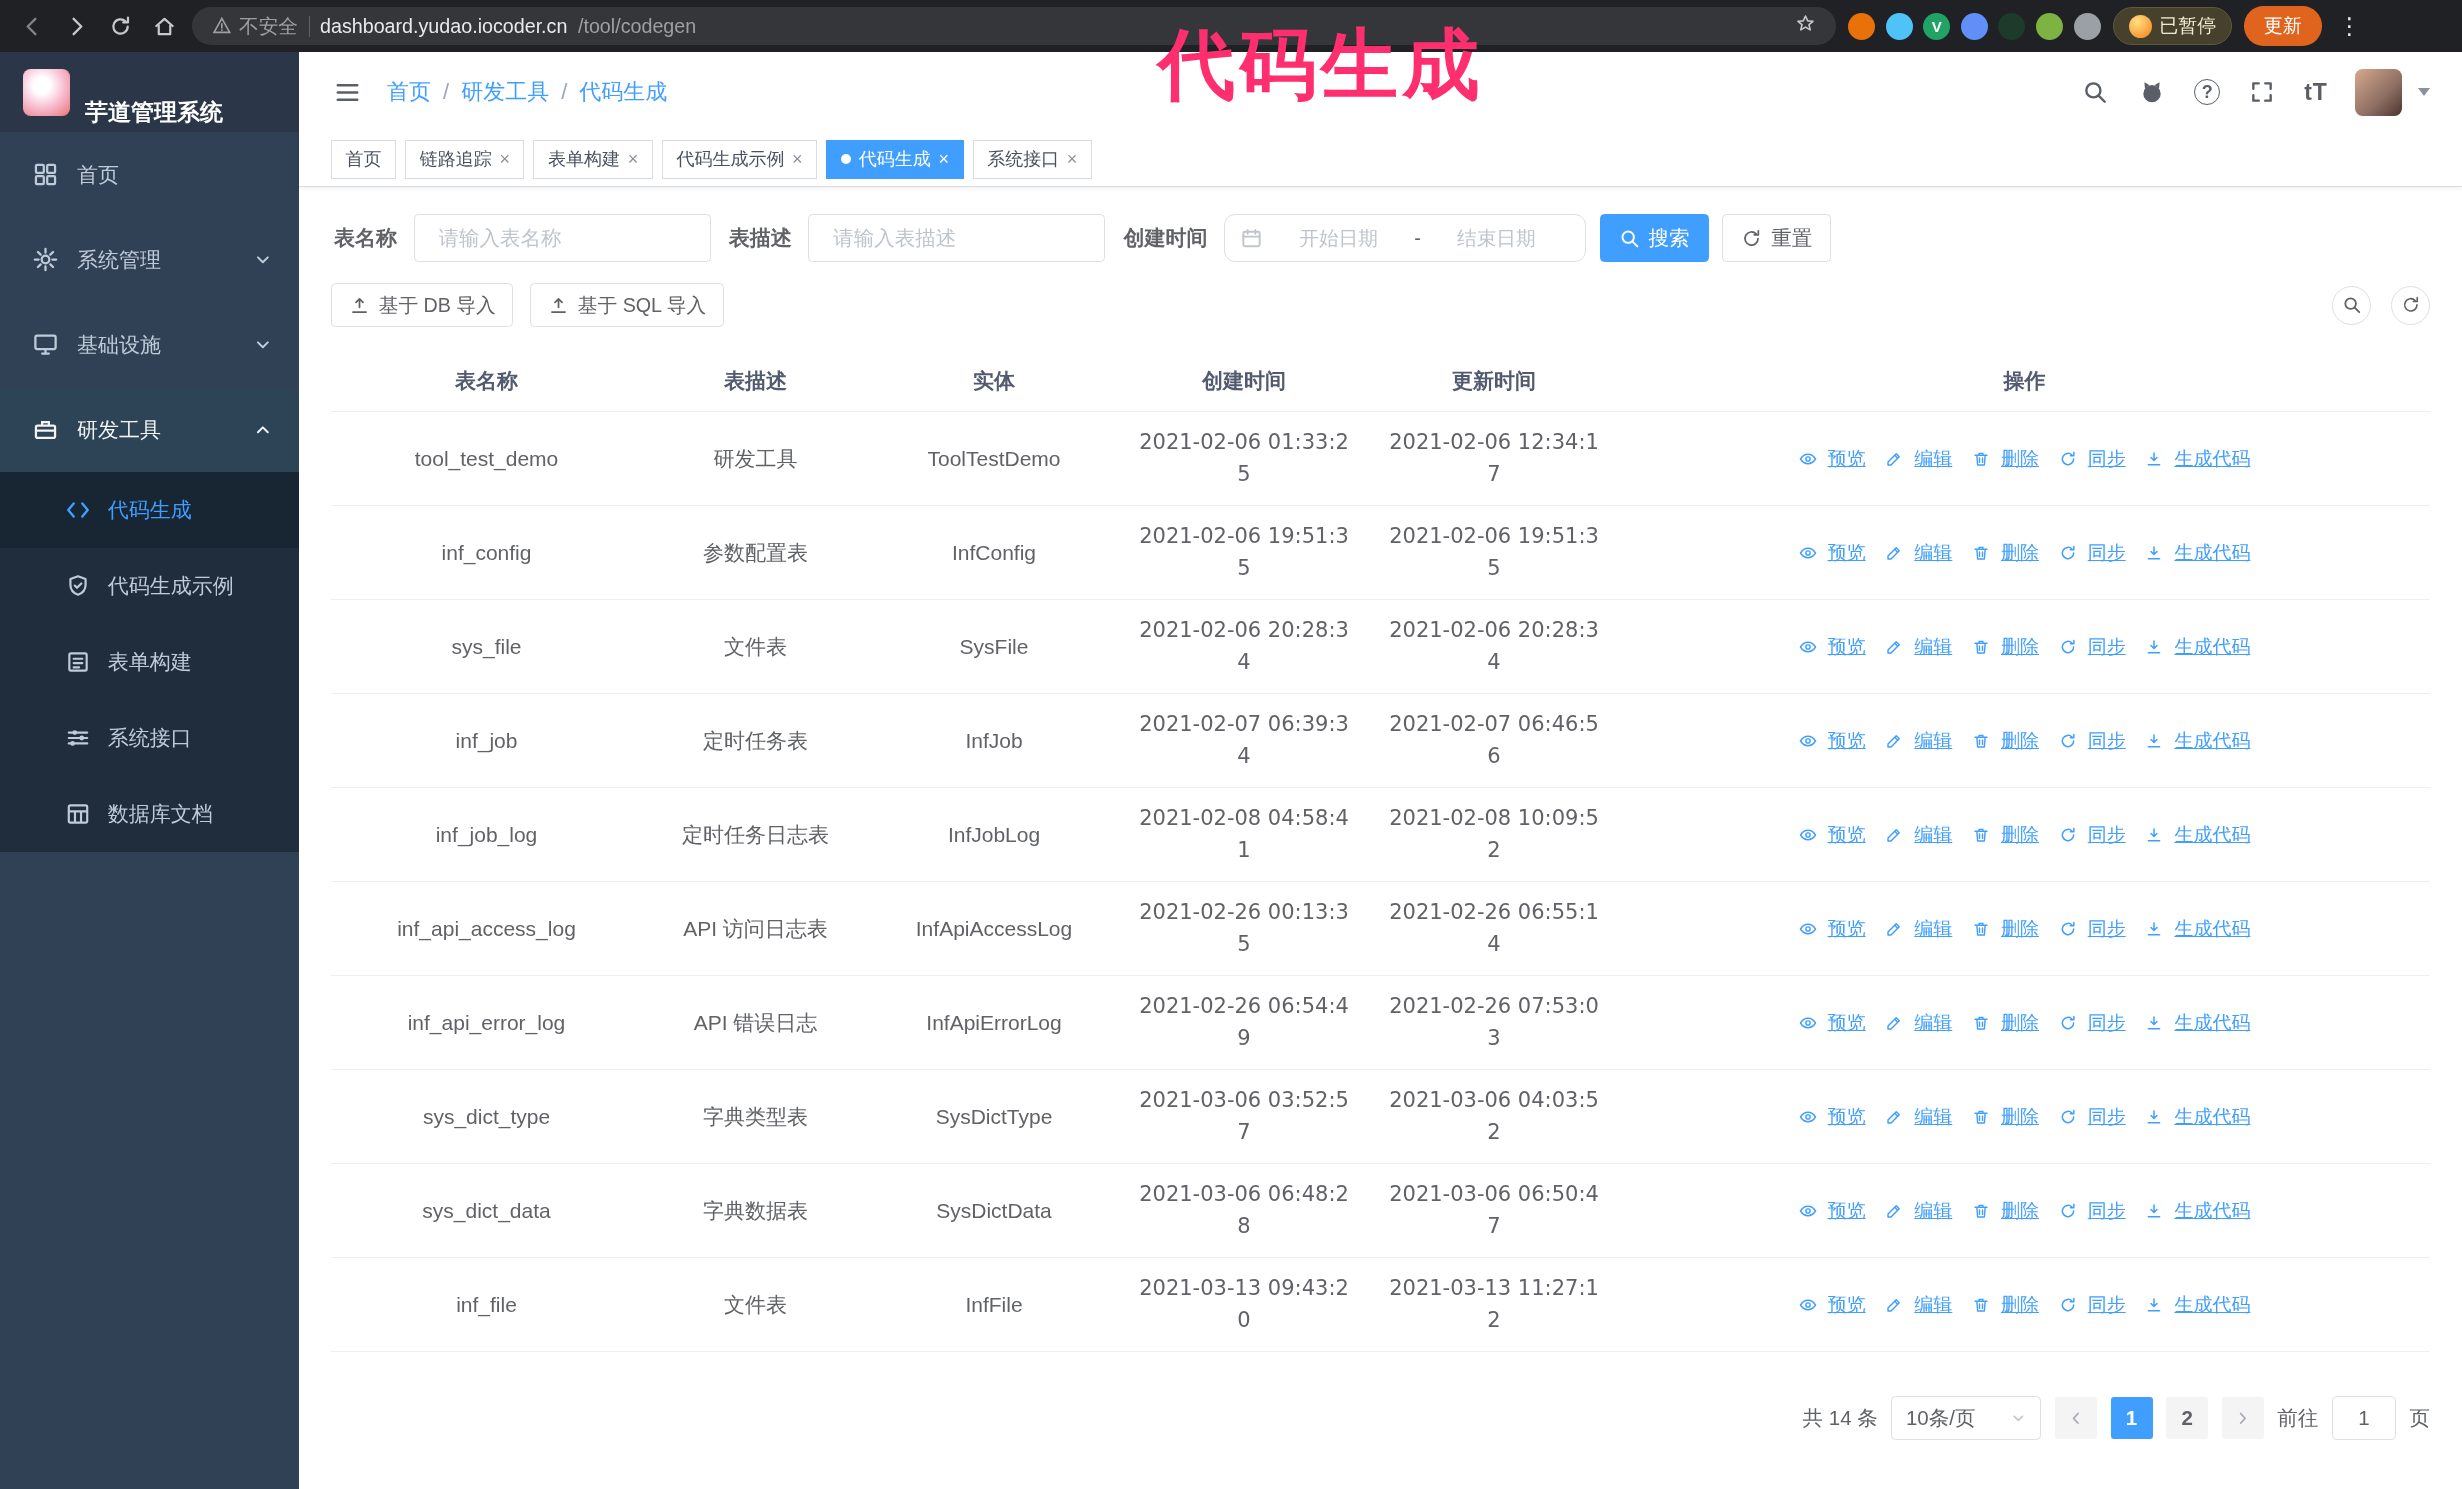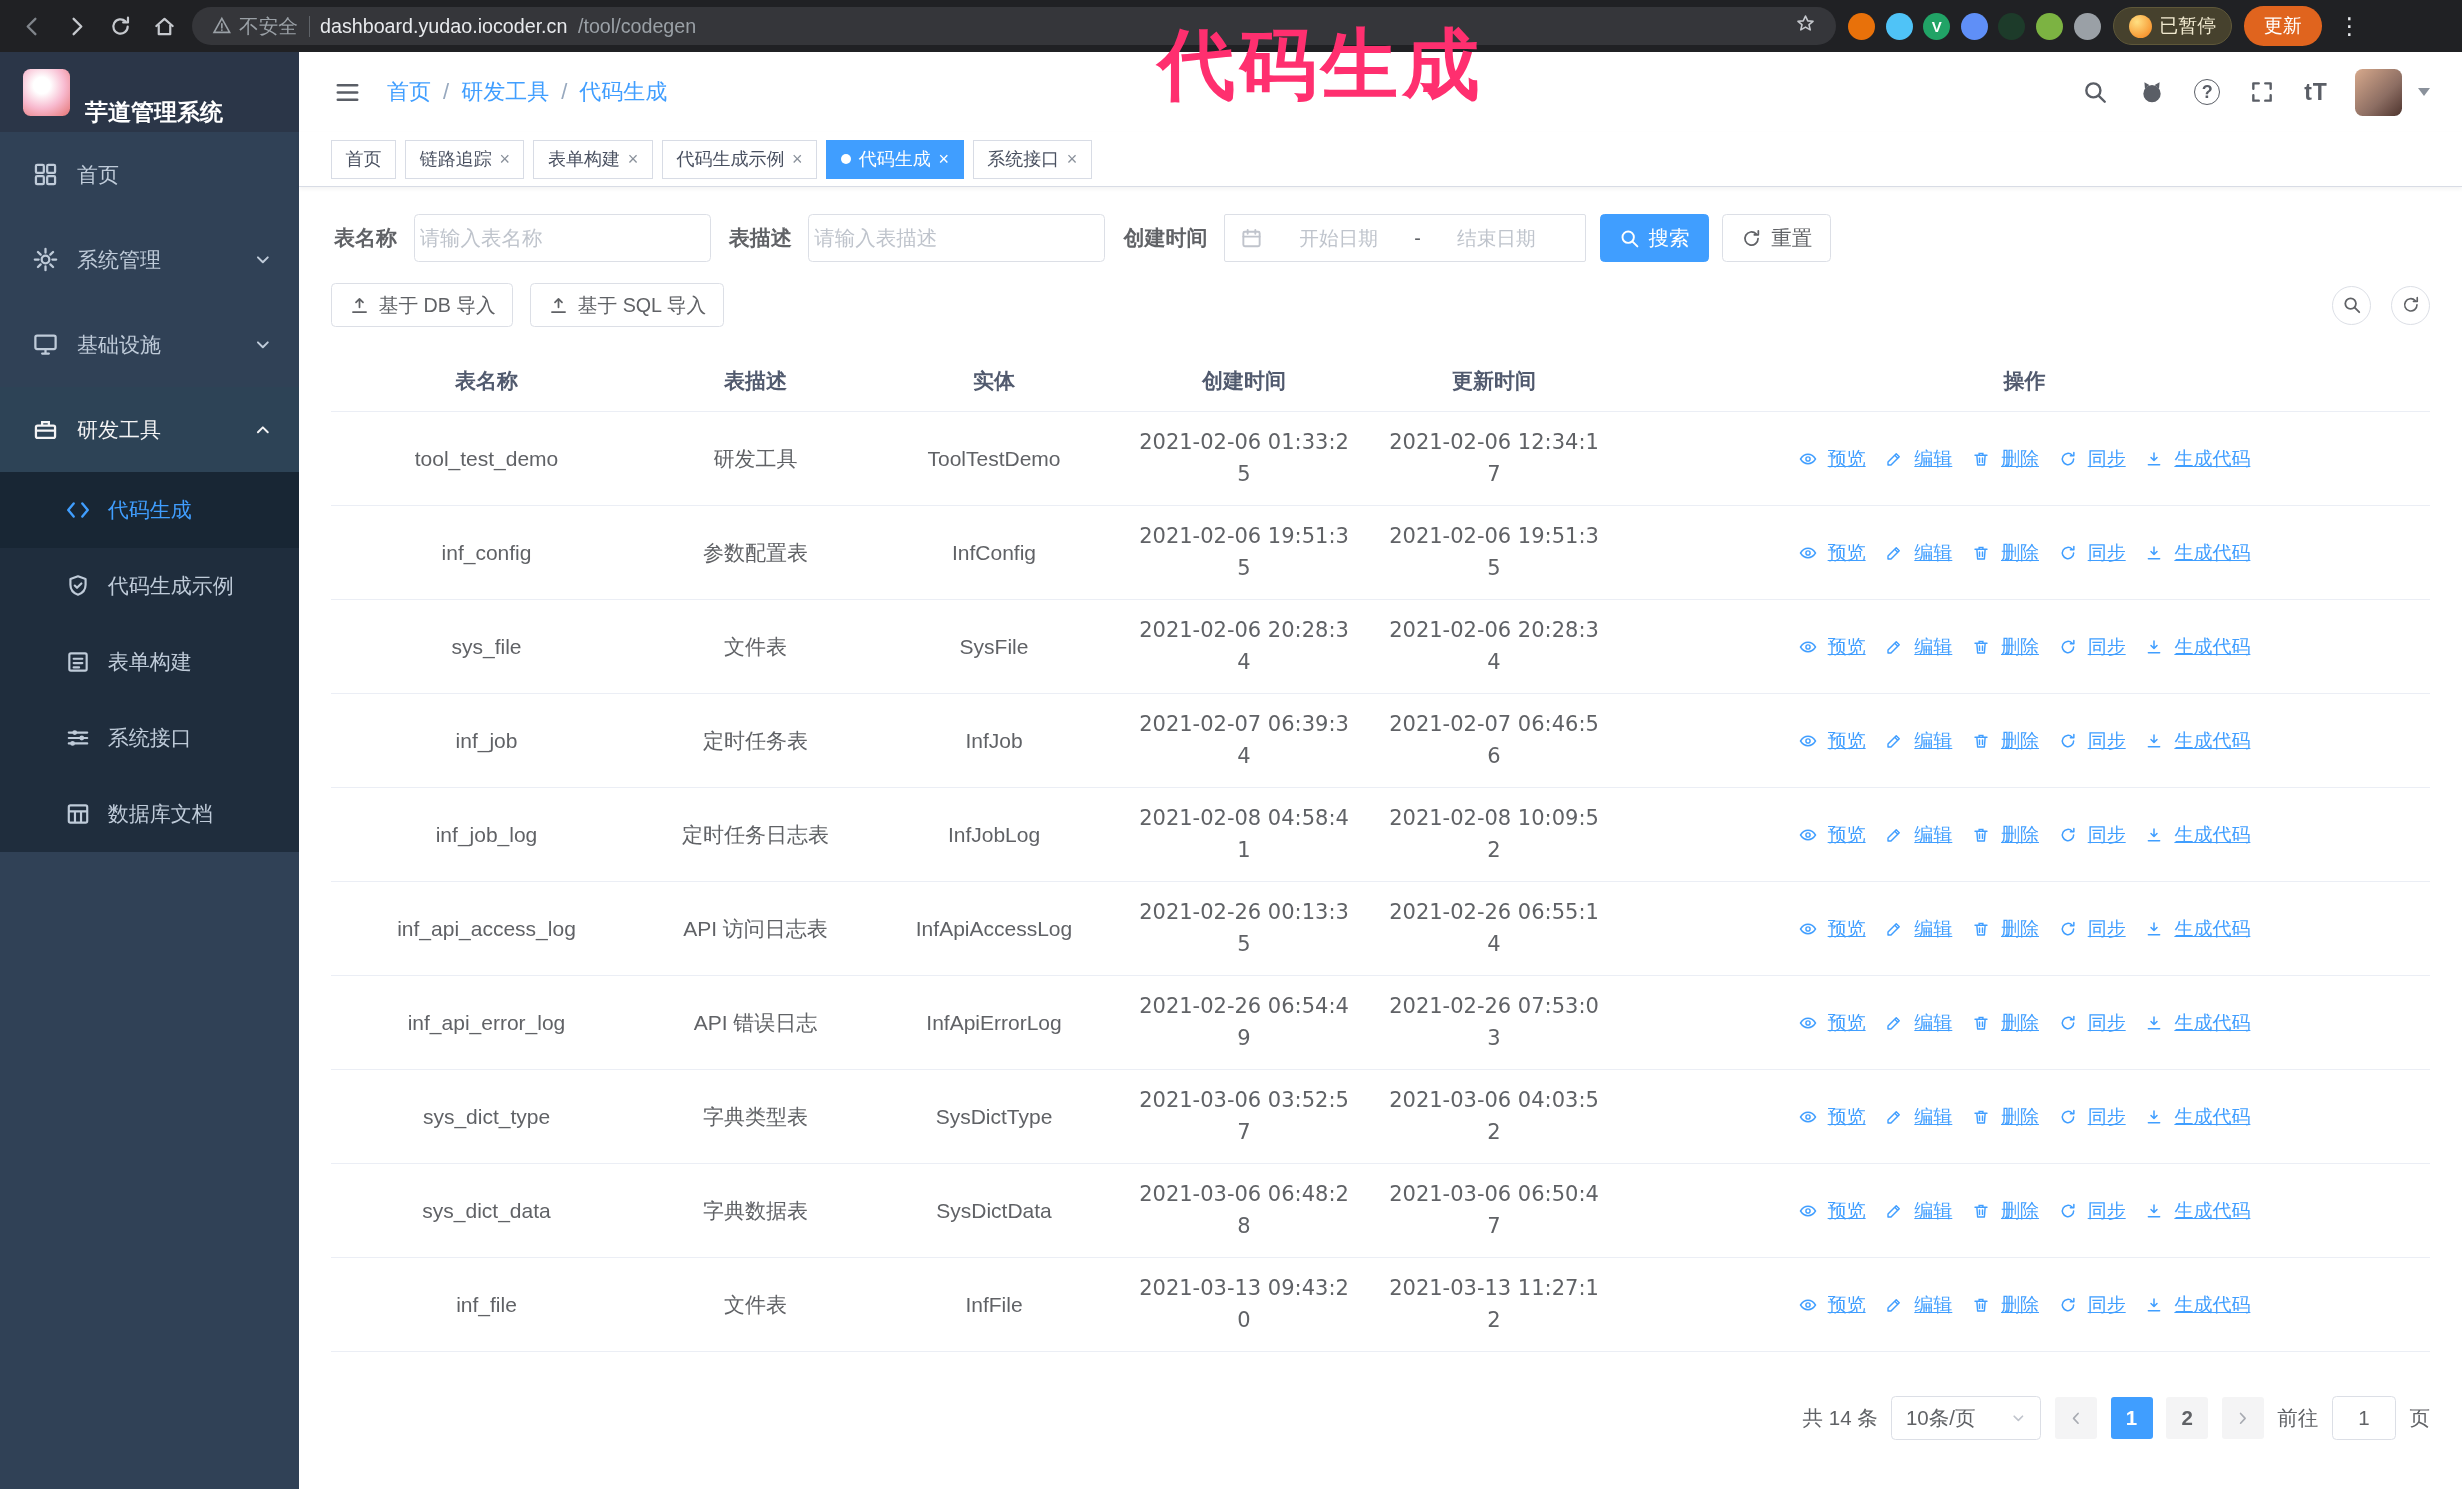--- a/index.html
+++ b/index.html
@@ -63,23 +63,23 @@
   .tag .dot { width:10.6px; height:10.6px; border-radius:50%; background:#fff; }
   .tag .x { font-size:18px; color:#8a919b; line-height:1; }
   .tag.active { background:#409eff; border-color:#409eff; color:#fff; }
   .tag.active .x { color:#fff; }
 
   .content { padding:27px 32px 0; flex:1; position:relative; }
 
   .filters { display:flex; align-items:center; gap:13.6px; font-size:21px; color:#606266; }
   .f-label { font-weight:700; margin:0 3px 0 4.5px; white-space:nowrap; }
   .f-label:first-child { margin-left:3px; }
-  .tinput { height:48px; border:0.8px solid #dcdfe6; border-radius:4.5px; padding:0 5px; font-size:20.5px; color:#b91c1c; width:297px; outline:none; font-family:inherit; }
+  .tinput { height:48px; border:0.8px solid #dcdfe6; border-radius:4.5px; padding:0 24px; font-size:20.5px; color:#b91c1c; width:297px; outline:none; font-family:inherit; }
   .tinput::placeholder { color:#bfc4cc; }
-  .range { width:362px; height:48px; border:0.8px solid #dcdfe6; border-radius:2px; display:flex; align-items:center; padding:8px 15px; gap:2px; color:#bfc4cc; font-size:19.7px; }
+  .range { width:362px; height:48px; border:0.8px solid #dcdfe6; border-radius:11px; display:flex; align-items:center; padding:8px 15px; gap:2px; color:#bfc4cc; font-size:19.7px; }
   .range svg { width:23px; height:23px; color:#c0c4cc; flex-shrink:0; }
   .range .ph { flex:1; text-align:center; }
   .range .dash { color:#606266; }
   .btn { height:48px; border-radius:4.5px; display:inline-flex; align-items:center; gap:9px; font-size:20.5px; padding:0 18px; cursor:pointer; white-space:nowrap; }
   .btn svg { width:21px; height:21px; }
   .btn.primary { background:#409eff; color:#fff; border:0.8px solid #409eff; }
   .btn.plain { background:#fff; color:#606266; border:0.8px solid #dcdfe6; }
 
   .toolbar { margin-top:21px; display:flex; align-items:center; gap:16.7px; }
   .btn.small { height:44px; font-size:19.7px; padding:0 16.7px; }

